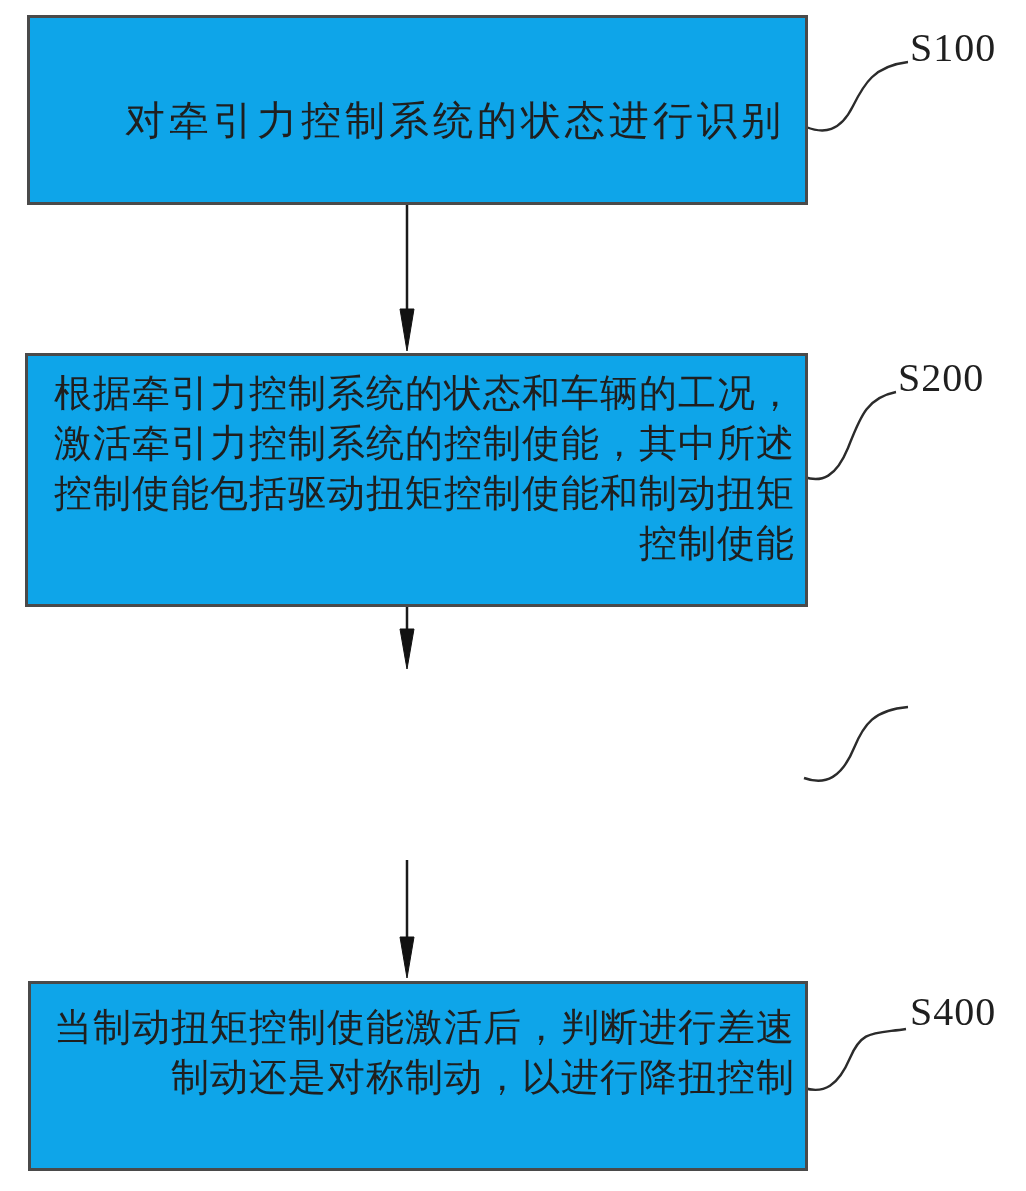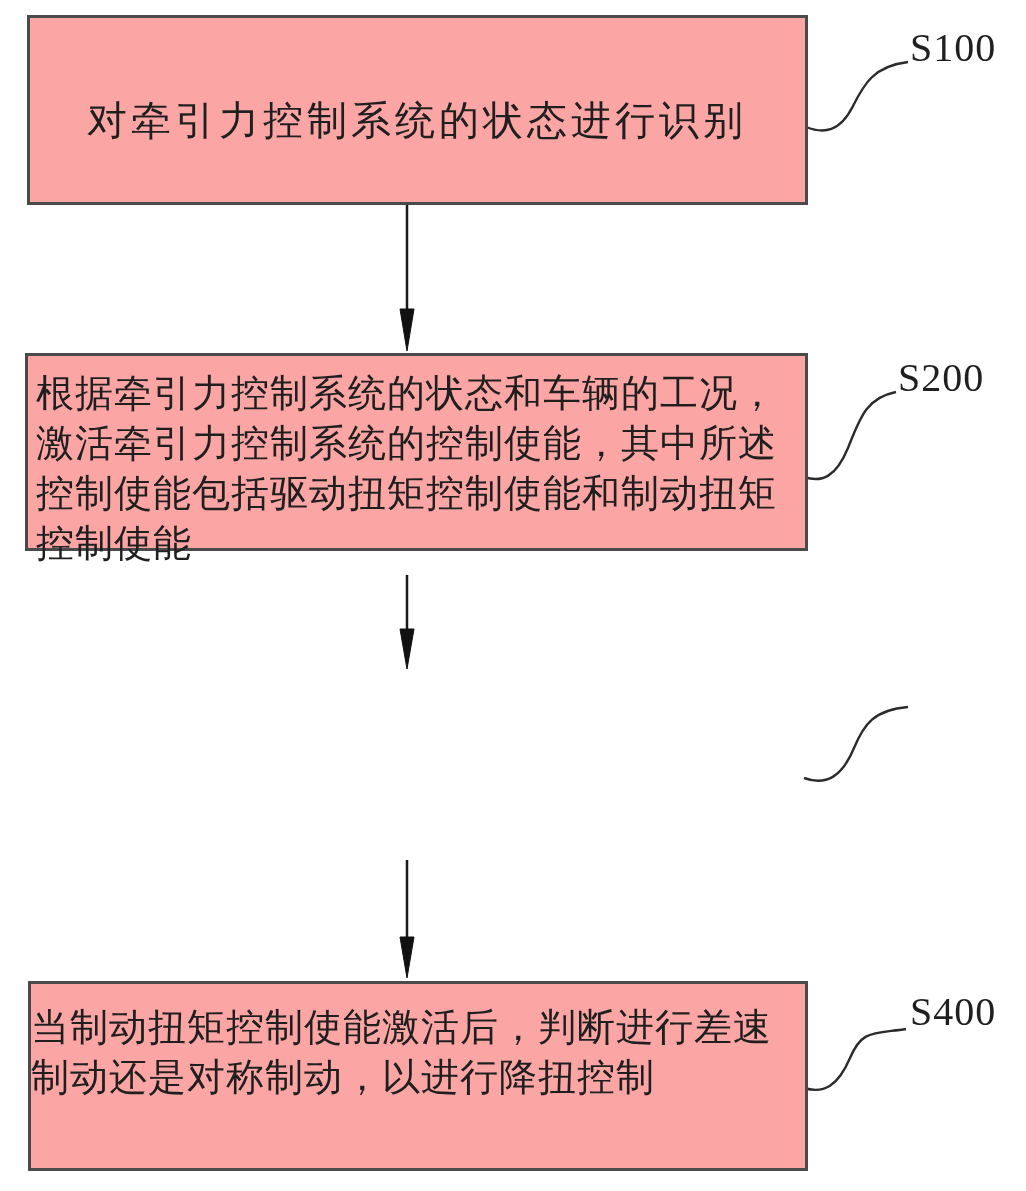--- a/index.html
+++ b/index.html
@@ -20,35 +20,35 @@
     left: 0;
     top: 0;
     width: 1026px;
     height: 1191px;
     pointer-events: none;
   }
   .box {
     position: absolute;
     box-sizing: border-box;
     border: 3px solid var(--border, #4a4a4a);
-    background: #fca5a5;
+    background: #0ea5e9;
     color: var(--text, #1f1f1f);
     font-size: 38px;
     line-height: 50px;
     letter-spacing: 1px;
-    text-align: left;
+    text-align: right;
   }
   .b1 {
     left: 27px; top: 15px; width: 781px; height: 190px;
     padding: 78px 20px 0 57px;
     font-size: 40px;
     letter-spacing: 4px;
   }
   .b2 {
-    left: 25px; top: 353px; width: 783px; height: 198px;
+    left: 25px; top: 353px; width: 783px; height: 254px;
     padding: 12px 10px 0 8px;
   }
   .b3 {
     left: 25px; top: 670px; width: 783px; height: 190px;
     padding: 38px 10px 0 8px;
   }
   .b4 {
     left: 28px; top: 981px; width: 780px; height: 190px;
     padding: 18px 10px 0 0;
   }

